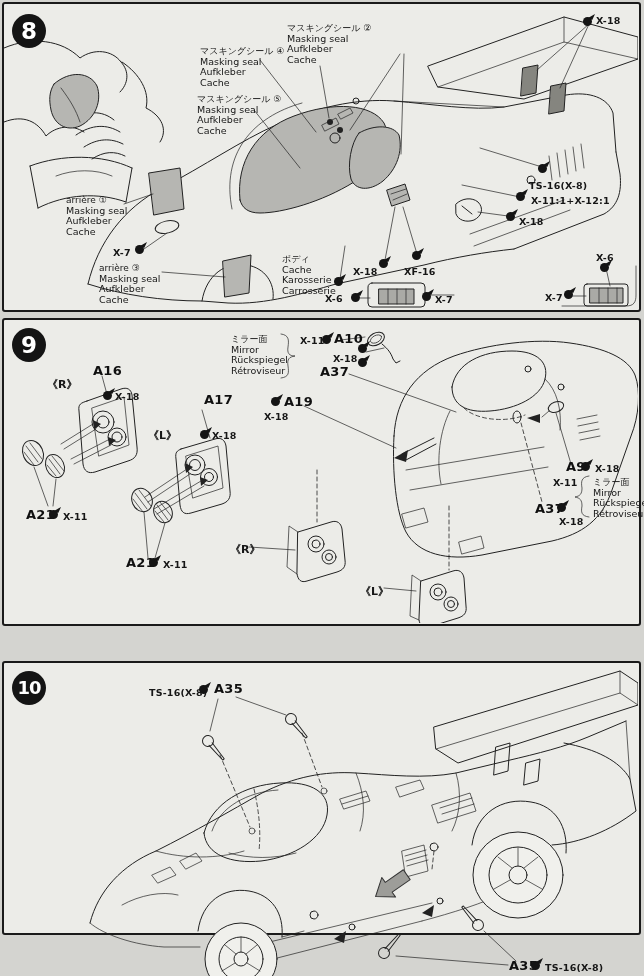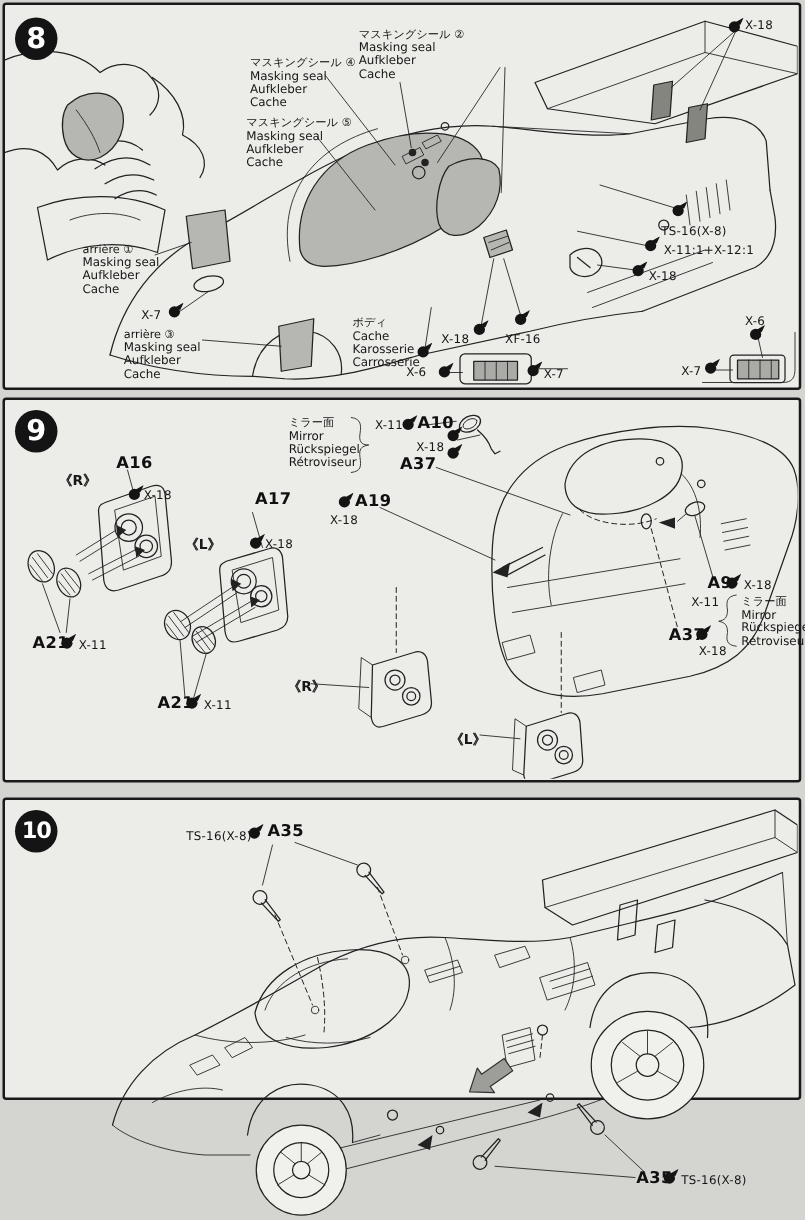--- a/index.html
+++ b/index.html
@@ -8,41 +8,41 @@
     background:#d4d4d0;
     font-family:"DejaVu Sans",sans-serif;color:#1a1a1a;
     overflow:hidden;
   }
   .panel{
     position:absolute;left:2px;width:639px;box-sizing:border-box;
     background:#ecece8;border:2.5px solid #1a1a1a;border-radius:3px;
   }
   #panel8{top:2px;height:310px;}
   #panel9{top:318px;height:308px;}
-  #panel10{top:638px;height:242px;}
+  #panel10{top:661px;height:274px;}
   .art{position:absolute;left:0;top:0;}
   .ln path,.ln rect,.ln circle,.ln ellipse{stroke:#222;fill:none;stroke-width:1;stroke-linecap:round;stroke-linejoin:round;}
   .ln .thin{stroke-width:0.7;}
   .ln .gray{fill:#b6b6b2;}
   .ln .dk{fill:#85857f;}
   .ln .lt{fill:#aaaaa6;}
   .ln .fill{fill:#222;stroke:none;}
   .ln .wh{fill:#f0f0ec;}
   .ln .arr{fill:#9d9d99;stroke:#333;}
   .ln .dash{stroke-dasharray:4 3;stroke-width:0.8;}
   .step-circle{
     position:absolute;width:34px;height:34px;border-radius:50%;
     background:#141414;color:#fff;font-weight:bold;font-size:23px;
     display:flex;align-items:center;justify-content:center;line-height:1;
   }
   .step-circle.ten{font-size:18px;letter-spacing:-1px;}
   .lbl{position:absolute;font-size:9.5px;line-height:10.5px;white-space:nowrap;color:#161616;}
   .lbl .jp{font-size:9px;}
   .pcode{position:absolute;font-weight:bold;font-size:13px;white-space:nowrap;color:#101010;letter-spacing:0.3px;}
-  .ptxt{position:absolute;font-weight:normal;font-size:9.5px;white-space:nowrap;color:#161616;letter-spacing:0.2px;}
+  .ptxt{position:absolute;font-weight:bold;font-size:9.5px;white-space:nowrap;color:#161616;letter-spacing:0.2px;}
   .side{position:absolute;font-weight:bold;font-size:11px;white-space:nowrap;color:#161616;}
   .dab{position:absolute;width:9px;height:9px;background:#141414;border-radius:50%;}
   .dab::after{
     content:"";position:absolute;left:5px;top:-3px;width:7px;height:6px;background:#141414;
     clip-path:polygon(0 65%,100% 0,60% 100%);
   }
 </style>
 </head>
 <body>
 

